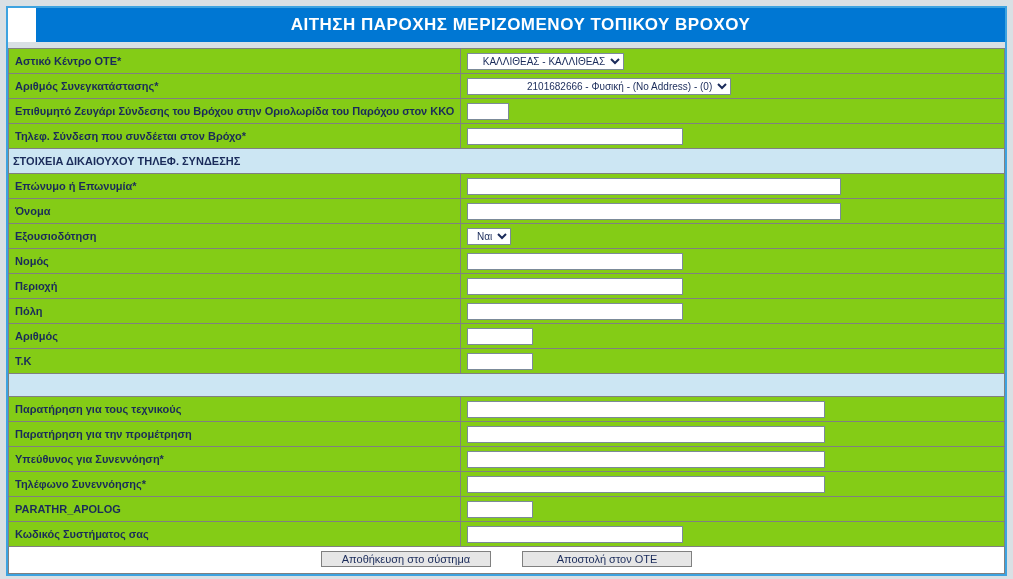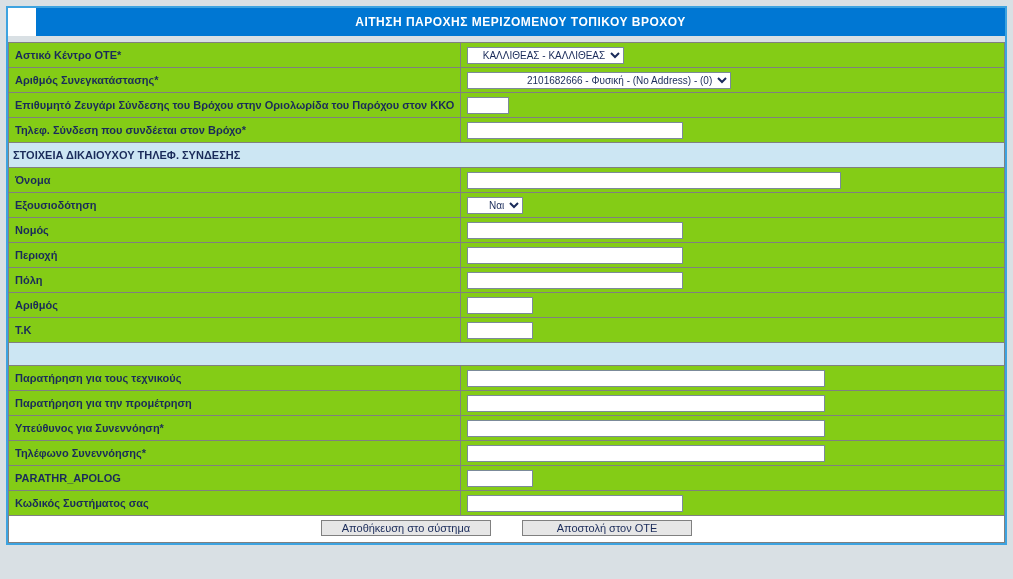--- a/index.html
+++ b/index.html
@@ -22,21 +22,21 @@
     background: #FFFFFF;
     position: relative;
   }
   .title-bar {
     background: #0077D3;
     color: #FFFFFF;
     font-weight: bold;
     text-align: center;
     padding: 7px 4px;
     letter-spacing: 0.5px;
-    font-size: 12px;
+    font-size: 17px;
     margin-left: 28px;
   }
   .spacer {
     height: 6px;
     background: #D9E0E4;
   }
   table.form {
     width: 100%;
     border-collapse: collapse;
   }
@@ -80,21 +80,21 @@
     height: 17px;
     text-align: right;
   }
   .w-xs { width: 42px; }
   .w-sm { width: 66px; }
   .w-md { width: 216px; }
   .w-lg { width: 358px; }
   .w-xl { width: 374px; }
   .w-sel1 { width: 157px; }
   .w-sel2 { width: 264px; }
-  .w-sel3 { width: 56px; }
+  .w-sel3 { width: 44px; }
   .buttons {
     border: 1px solid #808080;
     border-top: none;
     background: #FFFFFF;
     text-align: center;
     padding: 4px 0 6px 0;
   }
   button.act {
     font-family: Verdana, Arial, sans-serif;
     font-size: 11px;
@@ -147,20 +147,26 @@
         <td class="label">Τηλεφ. Σύνδεση που συνδέεται στον Βρόχο*</td>
         <td class="value">
           <input type="text" class="txt w-md" style="">
         </td>
       </tr>
 
       <tr class="section-header">
         <td colspan="2">ΣΤΟΙΧΕΙΑ ΔΙΚΑΙΟΥΧΟΥ ΤΗΛΕΦ. ΣΥΝΔΕΣΗΣ</td>
       </tr>
 
+      <tr>
+        <td class="label">Επώνυμο ή Επωνυμία*</td>
+        <td class="value">
+          <input type="text" class="txt w-xl" style="">
+        </td>
+      </tr>
 
       <tr>
         <td class="label">Όνομα</td>
         <td class="value">
           <input type="text" class="txt w-xl" style="">
         </td>
       </tr>
 
       <tr>
         <td class="label">Εξουσιοδότηση</td>

